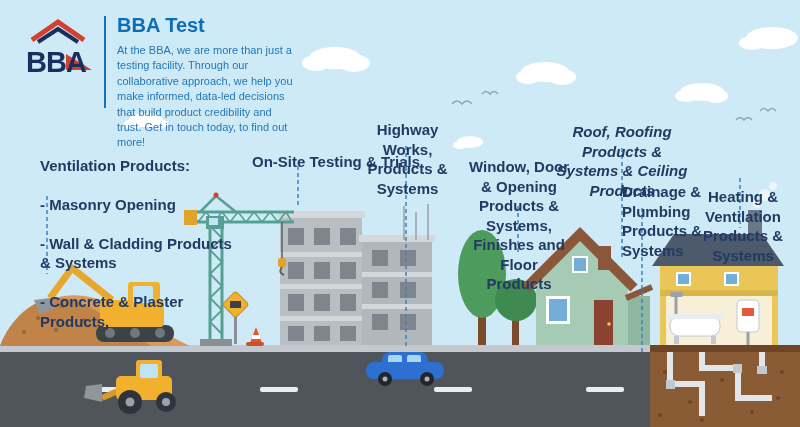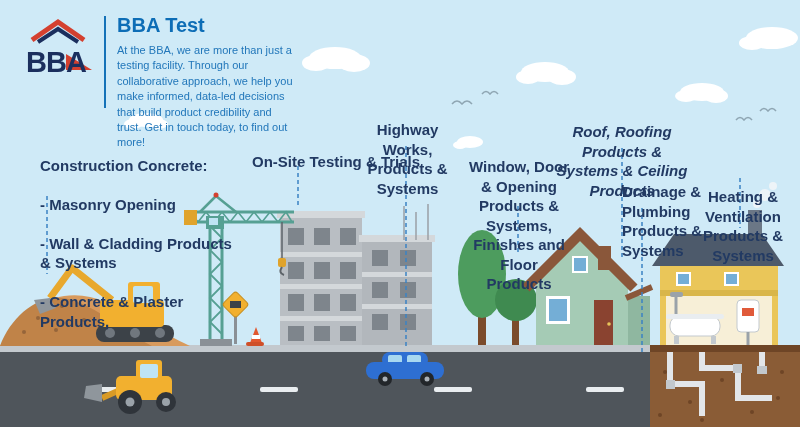--- a/index.html
+++ b/index.html
@@ -266,21 +266,21 @@
       <polyline points="20,30 40,17 60,30" stroke="#1b2f5e" stroke-width="4" fill="none"></polyline>
       <polygon points="48,42 74,58 48,58" fill="#d4402f"></polygon>
       <text x="8" y="60" font-size="29" font-weight="bold" fill="#1b2f5e" letter-spacing="-1">BBA</text>
     </svg>
     <div class="hdr-divider"></div>
     <h1 class="hdr-title">BBA Test</h1>
     <p class="hdr-desc">At the BBA, we are more than just a testing facility. Through our collaborative approach, we help you make informed, data-led decisions that build product credibility and trust. Get in touch today, to find out more!</p>
   </header>
 
   <div class="label" style="left:40px; top:136px; width:200px;">
-    <div>Construction Concrete:</div>
+    <div>Ventilation Products:</div>
     <div>- Masonry Opening</div>
     <div>- Wall &amp; Cladding Products &amp; Systems</div>
     <div>- Concrete &amp; Plaster Products,</div>
   </div>
 
   <div class="label" style="left:252px; top:152px; white-space:nowrap;">On-Site Testing &amp; Trials</div>
   <div class="label center" style="left:350px; top:120px; width:115px;">Highway Works, Products &amp;
 Systems</div>
   <div class="label center" style="left:462px; top:157px; width:114px;">Window, Door &amp; Opening
 Products &amp; Systems,

